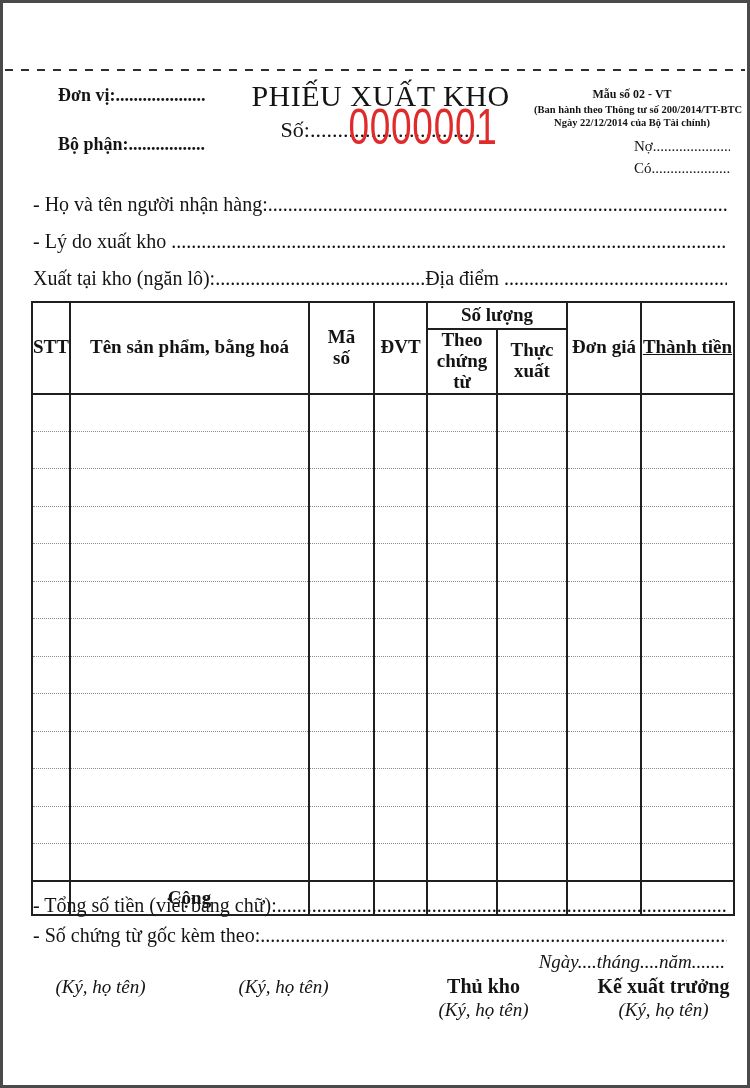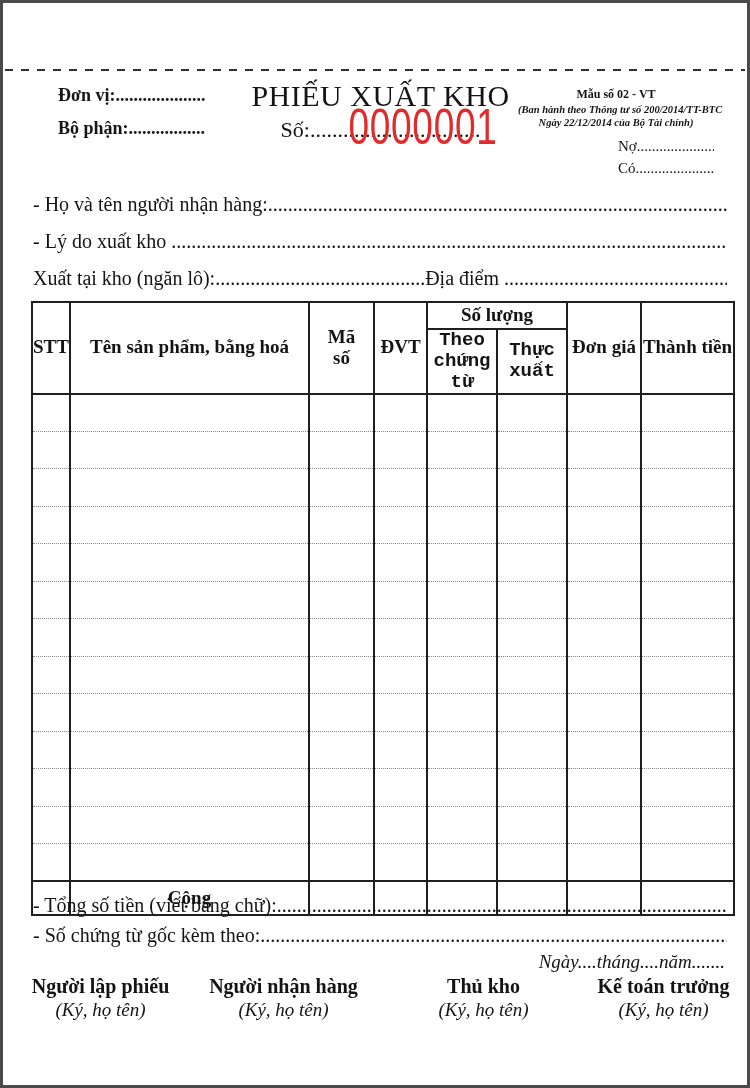--- a/index.html
+++ b/index.html
@@ -7,53 +7,53 @@
   body { font-family:"Liberation Serif", serif; color:#141414; }
   .page { position:relative; width:750px; height:1088px; background:#ffffff;
           border:3px solid #4a4a4a; overflow:hidden; }
 
   .tear-line { position:absolute; top:66px; left:2px; right:2px; height:2px;
     background:repeating-linear-gradient(90deg,#2e2e2e 0 8px,transparent 8px 16px); }
 
   
   .header-left { position:absolute; top:82px; left:55px; font-weight:bold; font-size:18px; }
   .header-left .hl-line { white-space:nowrap; }
-  .header-left .hl-line + .hl-line { margin-top:12px; }
+  .header-left .hl-line + .hl-line { margin-top:28px; }
 
   .header-center { position:absolute; top:76px; left:235px; width:285px; text-align:center; }
   .form-title { font-size:30px; font-weight:normal; letter-spacing:.5px; white-space:nowrap; }
   .date-line { font-style:italic; font-size:20px; margin-top:5px; white-space:nowrap; }
   .serial-row { position:relative; font-size:22px; margin-top:4px; white-space:nowrap; }
   .serial-number { position:absolute; top:-15px; left:calc(50% + 42px);
     transform:translateX(-50%) scaleX(.74); transform-origin:center;
     font-family:"Liberation Sans", sans-serif; font-size:50px; line-height:1;
     letter-spacing:1px; }
 
-  .header-right { position:absolute; top:84px; left:515px; width:196px; text-align:center; }
+  .header-right { position:absolute; top:84px; left:531px; width:196px; text-align:center; }
   .form-number { font-size:12px; font-weight:bold; }
-  .issued-note { font-size:10.5px; font-weight:bold; margin-top:2px; white-space:nowrap;font-style:italic; }
+  .issued-note { font-size:10.5px; font-weight:bold; margin-top:2px; white-space:nowrap; }
   .debit-credit { text-align:left; padding-left:100px; font-size:15px; margin-top:7px; }
   .dc-line { line-height:22px; white-space:nowrap; overflow:hidden; }
 
   
   .info { position:absolute; left:30px; right:20px; top:190px; font-size:20px; }
   .fill-line { white-space:nowrap; overflow:hidden; line-height:23px; }
   .info .fill-line + .fill-line { margin-top:14px; }
 
   
   .goods-table { position:absolute; top:298px; left:28px; width:702px;
     border-collapse:collapse; table-layout:fixed; }
   .goods-table th, .goods-table td { border:2px solid #1f1f1f; text-align:center;
     padding:0; overflow:hidden; }
   .goods-table thead th { font-size:19px; font-weight:bold; line-height:1.1; }
   .tr-head-top th { height:27px; }
-  .tr-head-sub th { height:32px;font-family:Liberation Mono, monospace; }
+  .tr-head-sub th { height:32px; }
   th.th-stt { font-size:17px; }
   th.th-code { padding:8px 14px; }
-  th.th-amount { font-size:18px; }
+  th.th-amount { font-size:18px;text-decoration:underline; }
   th.th-sub { font-size:12.5px; line-height:1.15; }
   .goods-table tbody td { height:37.5px;
     border-top:1px dotted #8a8a8a; border-bottom:1px dotted #8a8a8a;
     border-left:2px solid #1f1f1f; border-right:2px solid #1f1f1f; }
   .goods-table tfoot td { height:34px; border:2px solid #1f1f1f;
     font-size:19px; font-weight:bold; }
 
   
   .totals { position:absolute; left:30px; right:20px; top:891px; font-size:20px; }
   .totals .fill-line + .fill-line { margin-top:7px; }
@@ -277,29 +277,27 @@
 
   <div class="totals">
     <div class="fill-line">- Tổng số tiền (viết bằng chữ):......................................................................................................................</div>
     <div class="fill-line">- Số chứng từ gốc kèm theo:............................................................................................................................</div>
   </div>
 
   <div class="bottom-date">Ngày....tháng....năm.......</div>
 
   <div class="signatures">
     <div class="sig sig-1">
-      <div class="sig-title">Người lập phiếu</div>
       <div class="sig-note">(Ký, họ tên)</div>
     </div>
     <div class="sig sig-2">
-      <div class="sig-title">Người nhận hàng</div>
       <div class="sig-note">(Ký, họ tên)</div>
     </div>
     <div class="sig sig-3">
       <div class="sig-title">Thủ kho</div>
       <div class="sig-note">(Ký, họ tên)</div>
     </div>
     <div class="sig sig-4">
-      <div class="sig-title">Kế toán trưởng</div>
+      <div class="sig-title">Kế xuất trưởng</div>
       <div class="sig-note">(Ký, họ tên)</div>
     </div>
   </div>
 </div>
 
 </body></html>

